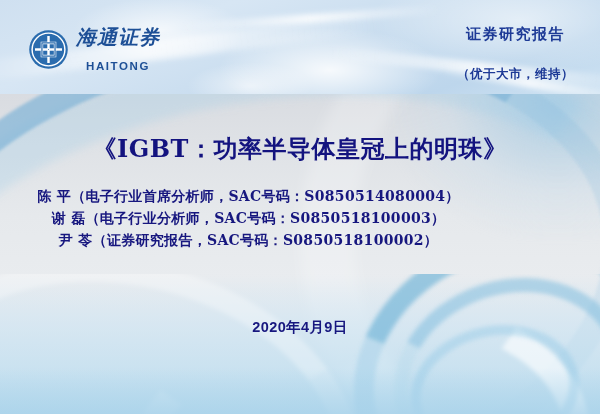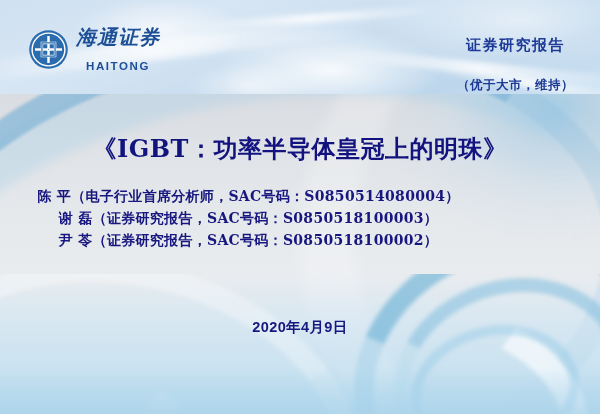--- a/index.html
+++ b/index.html
@@ -192,21 +192,21 @@
     font-size: 11.5px;
     font-weight: 700;
     color: #1d4f96;
     letter-spacing: 1.6px;
     margin-top: 14px;
   }
 
   
   .report-tag {
     position: absolute;
-    right: 26px; top: 36px;
+    right: 26px; top: 25px;
     text-align: center;
     z-index: 6;
     color: #1d3a96;
     font-family: "DejaVu Serif", "Liberation Serif", serif;
     font-weight: 700;
   }
   .report-tag .line1 {
     font-size: 15px;
     letter-spacing: 1.5px;
     white-space: nowrap;
@@ -316,19 +316,19 @@
 
   <div class="report-tag">
     <div class="line1">证券研究报告</div>
     <div class="line2">（优于大市，维持）</div>
   </div>
 
   <div class="main-title">《IGBT：功率半导体皇冠上的明珠》</div>
 
   <div class="authors">
     <div class="author-line">陈 平（电子行业首席分析师，SAC号码：S0850514080004）</div>
-    <div class="author-line">谢 磊（证券研究报告，SAC号码：S0850518100003）</div>
+    <div class="author-line">谢 磊（电子行业分析师，SAC号码：S0850518100003）</div>
     <div class="author-line">尹 苓（证券研究报告，SAC号码：S0850518100002）</div>
   </div>
 
   <div class="report-date">2020年4月9日</div>
 
 </div>
 
 </body></html>

